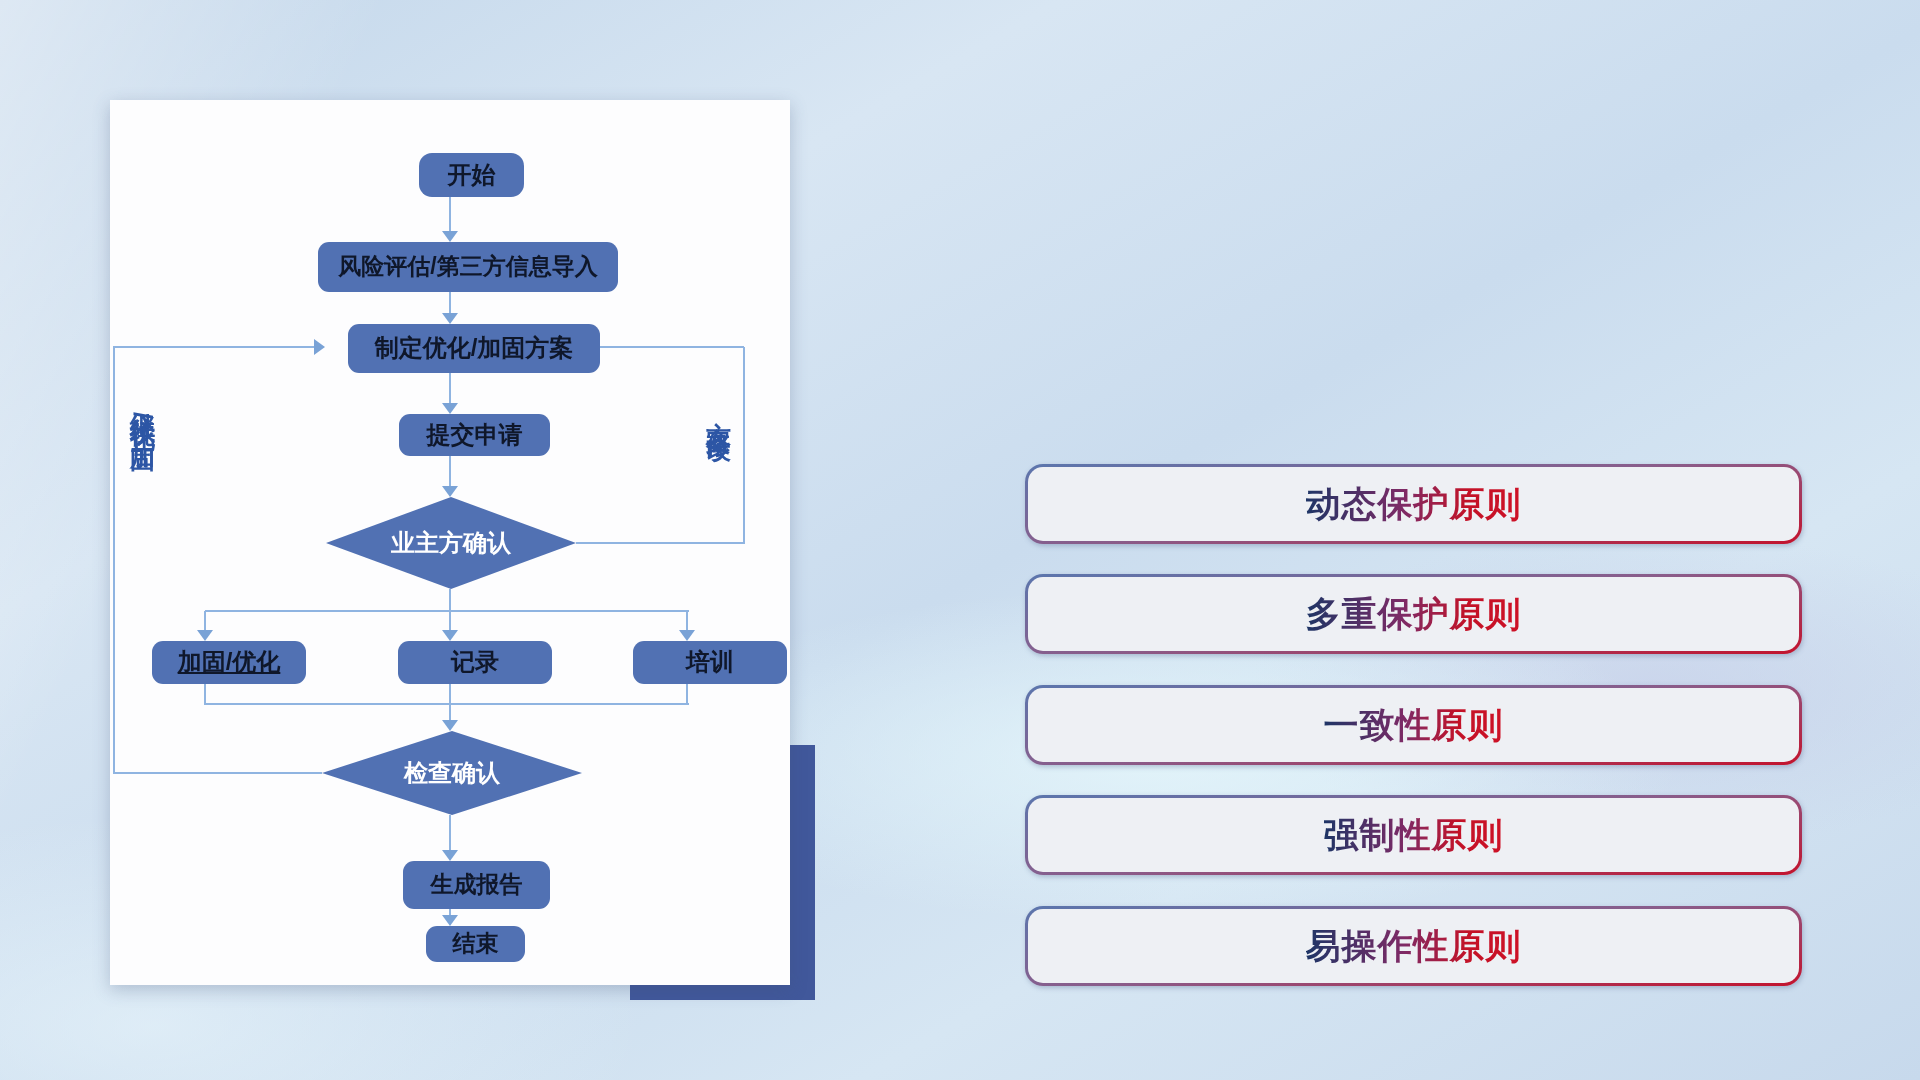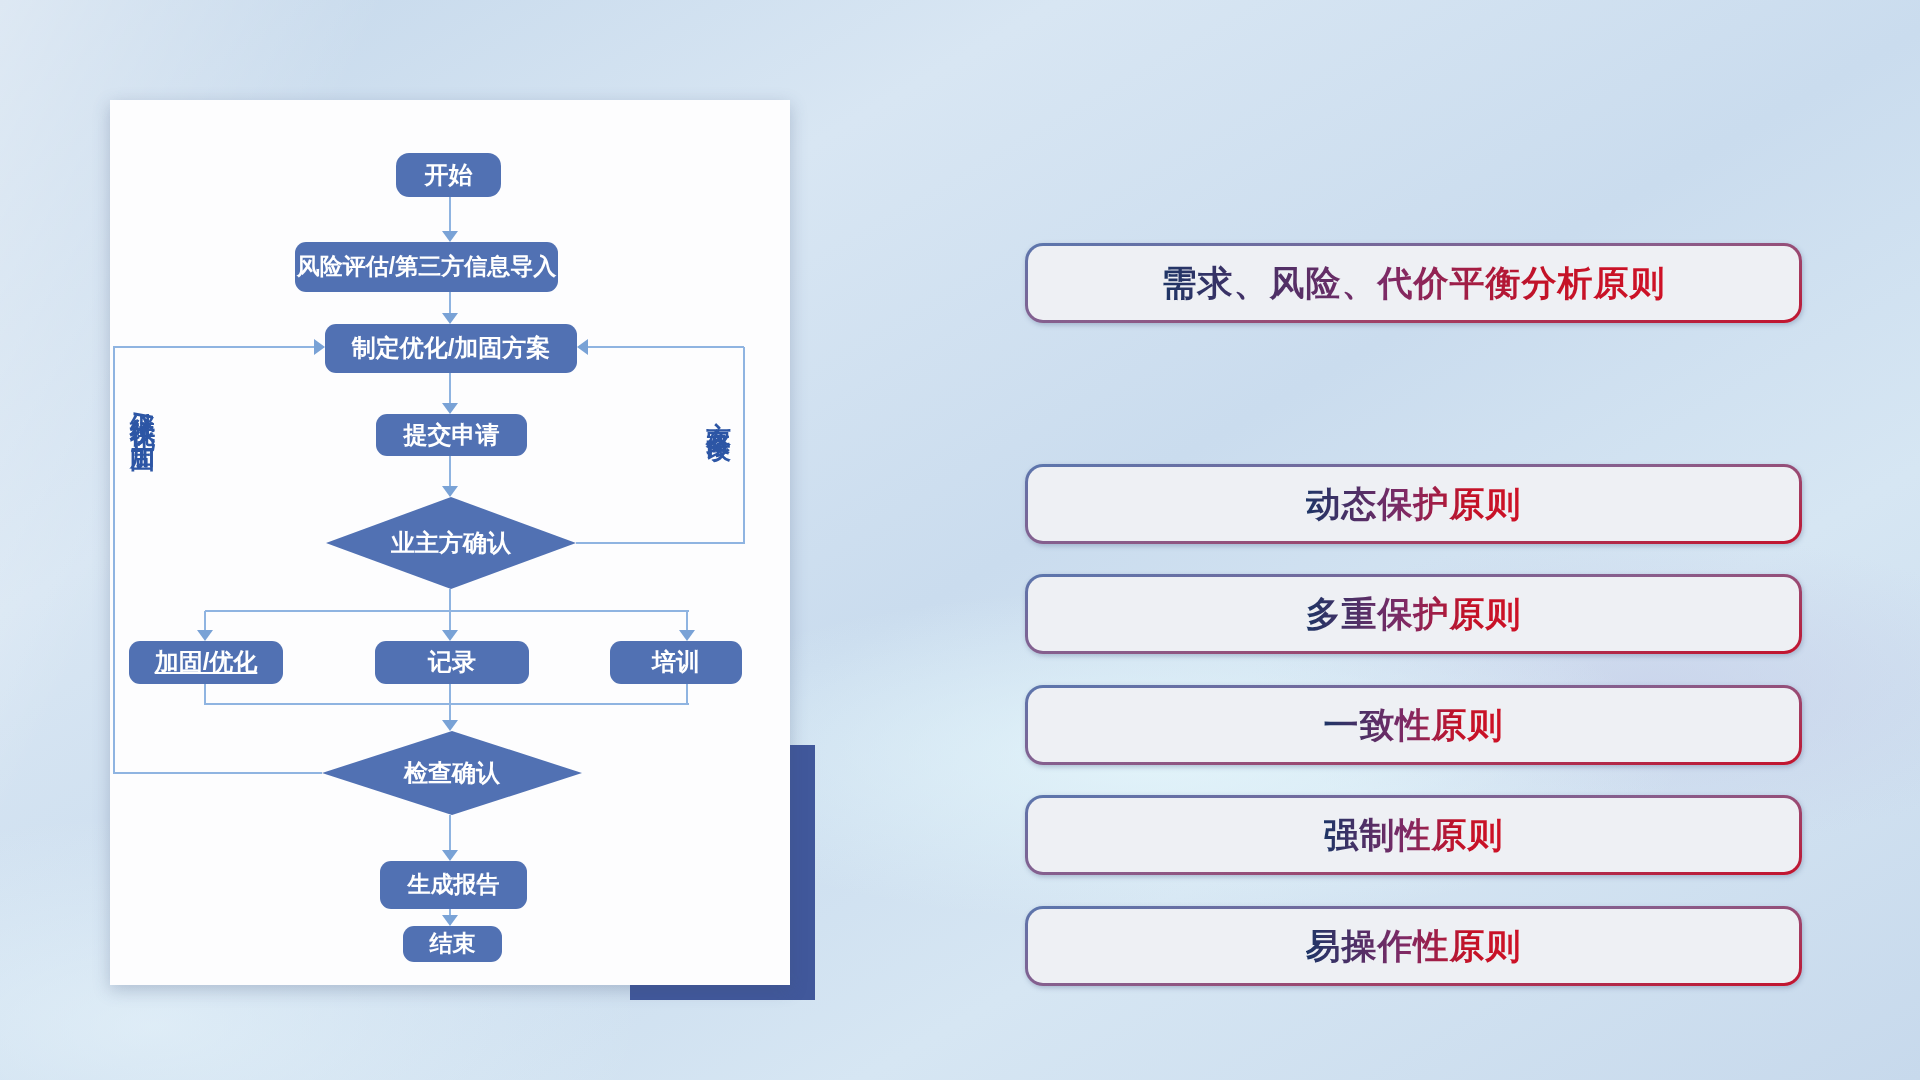--- a/index.html
+++ b/index.html
@@ -19,23 +19,23 @@
   
   .accent-rect { position:absolute; left:630px; top:745px; width:185px; height:255px; background:#41589b; }
 
   
   .card {
     position:absolute; left:110px; top:100px; width:680px; height:885px;
     background:#fdfdfe; box-shadow:0 5px 16px rgba(60,80,120,0.28);
   }
 
   .node {
-    position:absolute; background:#5171b3; color:#ffffff; font-weight:bold;
+    position:absolute; background:#5171b3; color:#0f172a; font-weight:bold;
     display:flex; align-items:center; justify-content:center;
-    border-radius:11px; font-size:24px; text-align:center; line-height:1.1;
+    border-radius:11px; font-size:24px; text-align:center; line-height:1.1;margin-left:23px;
   }
   .diamond {
     position:absolute; background:#5171b3; color:#ffffff; font-weight:bold;
     display:flex; align-items:center; justify-content:center; font-size:24px;
     clip-path:polygon(50% 0, 100% 50%, 50% 100%, 0 50%);
   }
   .line { position:absolute; background:#8fb4e1; }
   .v { width:2px; } .h { height:2px; }
   .arr-d { position:absolute; width:0; height:0;
     border-left:8px solid transparent; border-right:8px solid transparent;
@@ -124,38 +124,33 @@
 
     <div class="line h" style="left:466px;top:442px;width:169px;"></div>
     <div class="line v" style="left:633px;top:247px;height:197px;"></div>
     <div class="line h" style="left:478px;top:246px;width:156px;"></div>
     <div class="arr-l" style="left:467px;top:239px;"></div>
 
     <div class="vlabel" style="left:20px;top:292px;">继续优化/加固</div>
     <div class="vlabel" style="left:596px;top:302px;">方案修改</div>
 
     <div class="node" style="left:286px;top:53px;width:105px;height:44px;border-radius:13px;">开始</div>
-    <div class="node" style="left:185px;top:142px;width:263px;height:50px;font-size:23px;">风险评估/第三方信息导入</div>
+    <div class="node" style="left:185px;top:142px;width:300px;height:50px;font-size:23px;">风险评估/第三方信息导入</div>
     <div class="node" style="left:215px;top:224px;width:252px;height:49px;">制定优化/加固方案</div>
     <div class="node" style="left:266px;top:314px;width:151px;height:42px;">提交申请</div>
     <div class="diamond" style="left:216px;top:397px;width:250px;height:92px;">业主方确认</div>
     <div class="node" style="left:19px;top:541px;width:154px;height:43px;text-decoration:underline;">加固/优化</div>
     <div class="node" style="left:265px;top:541px;width:154px;height:43px;">记录</div>
-    <div class="node" style="left:500px;top:541px;width:132px;height:43px;">培训</div>
+    <div class="node" style="left:500px;top:541px;width:154px;height:43px;">培训</div>
     <div class="diamond" style="left:212px;top:631px;width:260px;height:84px;">检查确认</div>
     <div class="node" style="left:270px;top:761px;width:147px;height:48px;font-size:23px;">生成报告</div>
     <div class="node" style="left:293px;top:826px;width:99px;height:36px;font-size:23px;">结束</div>
   </div>
 
 
-  <div class="pbox" style="top:243px;">
-    <div class="pbox-inner">
-      <span class="ptext">需求、风险、代价平衡分析原则</span>
-    </div>
-  </div>
   <div class="pbox" style="top:464px;">
     <div class="pbox-inner">
       <span class="ptext">动态保护原则</span>
     </div>
   </div>
   <div class="pbox" style="top:574px;">
     <div class="pbox-inner">
       <span class="ptext">多重保护原则</span>
     </div>
   </div>

